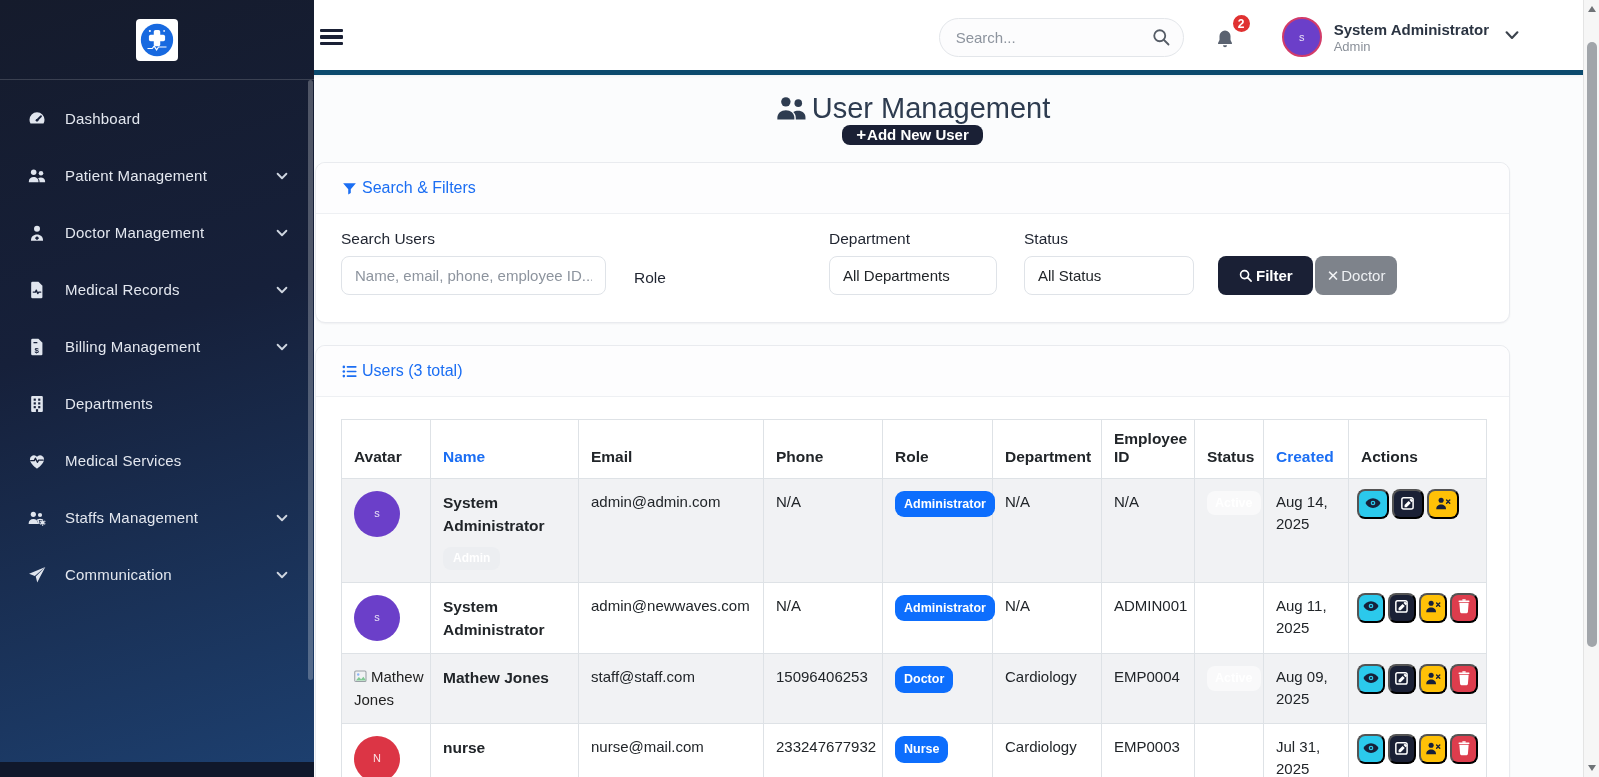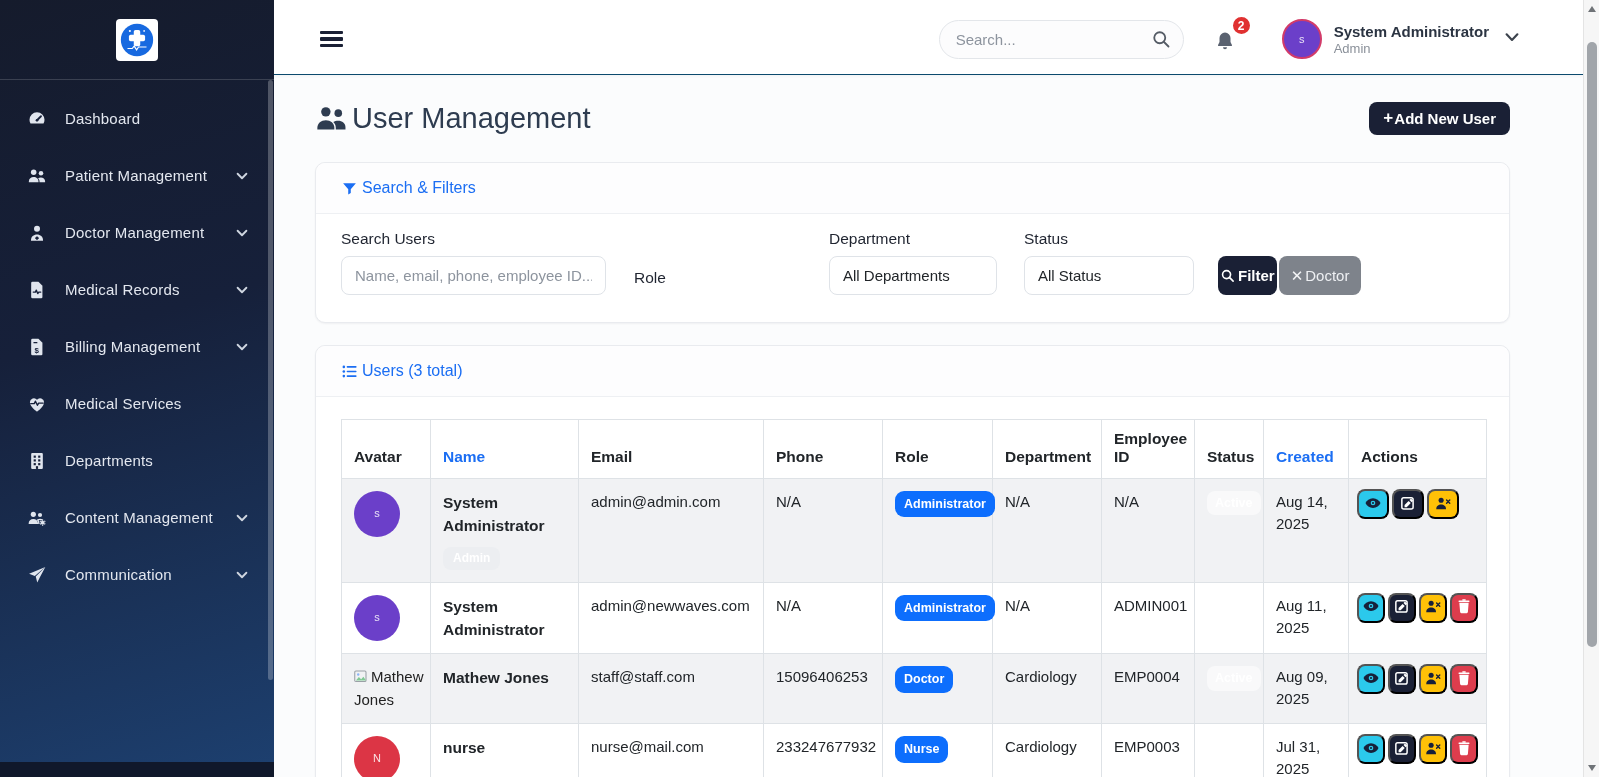--- a/index.html
+++ b/index.html
@@ -1,38 +1,38 @@
 <!DOCTYPE html>
 <html><head>
 <meta charset="utf-8">
 <style>
   * { margin:0; padding:0; box-sizing:border-box; }
   html,body { width:1599px; height:777px; overflow:hidden; background:#fff;
     font-family:"Liberation Sans","DejaVu Sans",sans-serif; }
 
   
-  .sidebar { position:absolute; left:0; top:0; width:274px; height:777px;
+  .sidebar { position:absolute; left:0; top:0; width:314px; height:777px;
     background:linear-gradient(163deg,#151b2c 0%,#16203a 42%,#1d4070 100%); z-index:5; }
   .sidebar-footer { position:absolute; bottom:0; left:0; width:100%; height:15px; background:#10182b; }
   .logo-wrap { padding-top:19px; display:flex; justify-content:center; }
   .logo-box { width:42px; height:42px; background:#fff; border-radius:4px; display:flex; align-items:center; justify-content:center; cursor:pointer; }
   .sidebar-divider { margin-top:18px; border-bottom:1px solid rgba(255,255,255,0.16); }
   .nav { padding-top:10px; }
   .nav-item { height:57px; display:flex; align-items:center; padding:0 24px 0 26px; cursor:pointer; color:#e3e7ef; }
   .nav-icon { width:21px; height:21px; margin-right:18px; display:inline-flex; align-items:center; justify-content:center; flex:0 0 21px; }
   .nav-icon svg { width:20px; height:20px; fill:#e0e5ee; }
   .nav-label { font-size:15px; letter-spacing:.2px; flex:1; white-space:nowrap; }
   .nav-caret { width:16px; height:16px; display:inline-flex; }
   .nav-caret svg { width:16px; height:16px; }
   .sidebar-scroll { position:absolute; right:1px; top:80px; width:5px; height:600px;
     background:rgba(255,255,255,0.25); border-radius:3px; }
 
   
   .topbar { position:absolute; left:274px; top:0; width:1309px; height:75px; background:#fff;
-    border-bottom:1px solid #0c4a6e; box-shadow:0 1px 3px rgba(20,30,50,.05);
+    border-bottom:5px solid #0c4a6e; box-shadow:0 1px 3px rgba(20,30,50,.05);
     display:flex; align-items:center; padding:4px 62px 0 46px; z-index:4; }
   .hamburger { width:23px; cursor:pointer; }
   .hamburger span { display:block; height:3.4px; background:#1a2035; border-radius:1px; margin:3.1px 0; }
   .top-spacer { flex:1; }
   .search-pill { position:relative; width:245px; height:39px; margin-right:30px; }
   .search-pill input { width:100%; height:100%; border:1px solid #e3e6ea; background:#fcfcfd;
     border-radius:20px; padding:0 40px 0 16px; font-size:15px; color:#3c4350; outline:none;
     font-family:inherit; }
   .search-pill input::placeholder { color:#8d949e; }
   .search-pill .mag { position:absolute; right:13px; top:9px; width:20px; height:20px; cursor:pointer; }
@@ -45,21 +45,21 @@
   .user-avatar { width:40px; height:40px; border-radius:50%; background:#6b3fc9; border:2.5px solid #d23b69;
     display:flex; align-items:center; justify-content:center; color:rgba(255,255,255,.85); font-size:11px; margin-right:12px; }
   .user-text { margin-right:14px; }
   .user-name { font-size:15px; font-weight:bold; color:#2b3442; line-height:1.3; }
   .user-role { font-size:13px; color:#8a9099; }
   .user-caret svg { width:18px; height:18px; }
 
   
   .content { position:absolute; left:274px; top:75px; width:1309px; height:702px;
     background:#fbfcfd; overflow:hidden; padding:21px 73px 0 41px; }
-  .page-head { display:flex; align-items:center; justify-content:space-between; margin-bottom:22px; height:44px; }
+  .page-head { display:flex; align-items:center; justify-content:center; margin-bottom:22px; height:44px;flex-direction:column; }
   .page-title { display:flex; align-items:center; font-size:29px; font-weight:normal; color:#2e3c50; }
   .page-title .title-icon { width:34px; height:30px; margin-right:3px; display:inline-flex; }
   .page-title .title-icon svg { width:34px; height:30px; fill:#2e3c50; }
   .btn { border:none; cursor:pointer; font-family:inherit; display:inline-flex; align-items:center; justify-content:center; }
   .btn-add { background:#1a2035; color:#fff; border-radius:8px; height:33px; padding:0 14px;
     font-size:15px; font-weight:bold; }
   .btn-add .plus { font-size:17px; font-weight:bold; margin-right:1px; }
 
   .card { background:#fff; border:1px solid #e9ebef; border-radius:10px; box-shadow:0 1px 2px rgba(16,24,40,.05); }
   .card-header { height:51px; display:flex; align-items:center; padding:0 25px;
@@ -74,21 +74,21 @@
   .field label { font-size:15.5px; color:#1f2430; margin-bottom:8px; }
   .f-input, .f-select { height:39px; border:1px solid #dfe3e8; border-radius:8px; background:#fff;
     font-size:15px; color:#212529; padding:0 13px; outline:none; font-family:inherit; }
   .f-input::placeholder { color:#8d949e; }
   .f-search { width:265px; margin-right:28px; }
   .f-role { width:170px; margin-right:25px; }
   .f-dept { width:168px; margin-right:27px; }
   .f-status { width:170px; margin-right:24px; }
   .f-select { display:flex; align-items:center; cursor:pointer; }
   .filter-btns { display:flex; gap:2px; }
-  .btn-filter { background:#1a2035; color:#fff; height:39px; padding:0 2px; border-radius:8px;
+  .btn-filter { background:#1a2035; color:#fff; height:39px; padding:0 20px; border-radius:8px;
     font-size:15px; font-weight:bold; }
   .btn-filter svg { width:15px; height:15px; margin-right:3px; }
   .btn-clear { background:#7e838b; color:#eef0f3; height:39px; padding:0 12px; border-radius:8px; font-size:15px; }
   .btn-clear .x { font-size:15px; margin-right:2px; color:#f4f5f7; }
 
   
   .users-card { border-radius:10px 10px 0 0; }
   .users-body { padding:22px 25px; }
   table { border-collapse:collapse; table-layout:fixed; width:1145px; }
   th, td { border:1px solid #dee2e6; }
@@ -220,43 +220,43 @@
       <span class="nav-caret">
           <svg viewBox="0 0 20 20">
             <path d="M4.5 7.2l5.5 5.6 5.5-5.6" fill="none" stroke="#cfd6e0" stroke-width="2.3" stroke-linecap="round" stroke-linejoin="round"></path>
           </svg>
         </span>
     </div>
 
     <div class="nav-item">
       <span class="nav-icon">
         <svg viewBox="0 0 24 24">
-            <path d="M12 21S3.5 15.6 3.5 9.8A4.7 4.7 0 0 1 12 7a4.7 4.7 0 0 1 8.5 2.8C20.5 15.6 12 21 12 21z"></path>
-            <path d="M4.5 11.5h4.2l1.4-2.8 2.4 4.8 1.5-2.6h5.5" fill="none" stroke="#17203a" stroke-width="1.7" stroke-linecap="round" stroke-linejoin="round"></path>
-          </svg>
-      </span>
-      <span class="nav-label">Medical Services</span>
-    </div>
-
-    <div class="nav-item">
-      <span class="nav-icon">
-        <svg viewBox="0 0 24 24">
             <rect x="5" y="2.5" width="14" height="19" rx="1.2"></rect>
             <g fill="#17203a">
               <rect x="8" y="5.5" width="2.6" height="2.6"></rect>
               <rect x="13.4" y="5.5" width="2.6" height="2.6"></rect>
               <rect x="8" y="10" width="2.6" height="2.6"></rect>
               <rect x="13.4" y="10" width="2.6" height="2.6"></rect>
               <rect x="8" y="14.5" width="2.6" height="2.6"></rect>
               <rect x="13.4" y="14.5" width="2.6" height="2.6"></rect>
               <rect x="10.7" y="18.2" width="2.6" height="3.3"></rect>
             </g>
           </svg>
       </span>
       <span class="nav-label">Departments</span>
+    </div>
+
+    <div class="nav-item">
+      <span class="nav-icon">
+        <svg viewBox="0 0 24 24">
+            <path d="M12 21S3.5 15.6 3.5 9.8A4.7 4.7 0 0 1 12 7a4.7 4.7 0 0 1 8.5 2.8C20.5 15.6 12 21 12 21z"></path>
+            <path d="M4.5 11.5h4.2l1.4-2.8 2.4 4.8 1.5-2.6h5.5" fill="none" stroke="#17203a" stroke-width="1.7" stroke-linecap="round" stroke-linejoin="round"></path>
+          </svg>
+      </span>
+      <span class="nav-label">Medical Services</span>
     </div>
 
 
     <div class="nav-item">
       <span class="nav-icon">
         <svg viewBox="0 0 24 24">
             <circle cx="7.6" cy="7.6" r="3.1"></circle>
             <circle cx="15.6" cy="8.4" r="2.5"></circle>
             <path d="M2 18.2c0-3 2.4-5 5.6-5s5.6 2 5.6 5v1H2z"></path>
             <path d="M14.2 19.2v-1c0-1.5-.5-2.8-1.5-3.7.8-.5 1.9-.8 3-.8 1.1 0 2.1.3 2.9.8" fill="none" stroke="#e0e5ee" stroke-width="1.6"></path>
@@ -264,21 +264,21 @@
             <g stroke="#e0e5ee" stroke-width="1.5">
               <line x1="18.7" y1="13.9" x2="18.7" y2="15.2"></line>
               <line x1="18.7" y1="20" x2="18.7" y2="21.3"></line>
               <line x1="15.5" y1="15.8" x2="16.6" y2="16.4"></line>
               <line x1="20.8" y1="18.8" x2="21.9" y2="19.4"></line>
               <line x1="15.5" y1="19.4" x2="16.6" y2="18.8"></line>
               <line x1="20.8" y1="16.4" x2="21.9" y2="15.8"></line>
             </g>
           </svg>
       </span>
-      <span class="nav-label">Content Management</span>
+      <span class="nav-label">Staffs Management</span>
       <span class="nav-caret">
           <svg viewBox="0 0 20 20">
             <path d="M4.5 7.2l5.5 5.6 5.5-5.6" fill="none" stroke="#cfd6e0" stroke-width="2.3" stroke-linecap="round" stroke-linejoin="round"></path>
           </svg>
         </span>
     </div>
 
     <div class="nav-item">
       <span class="nav-icon">
         <svg viewBox="0 0 24 24">

